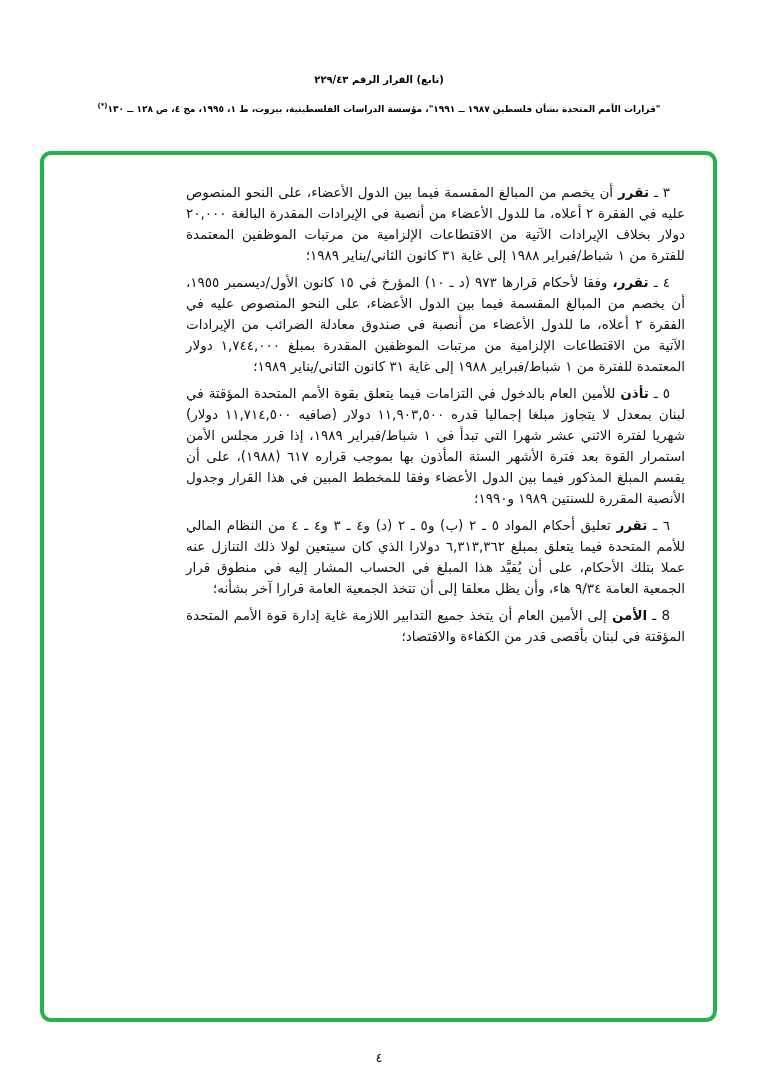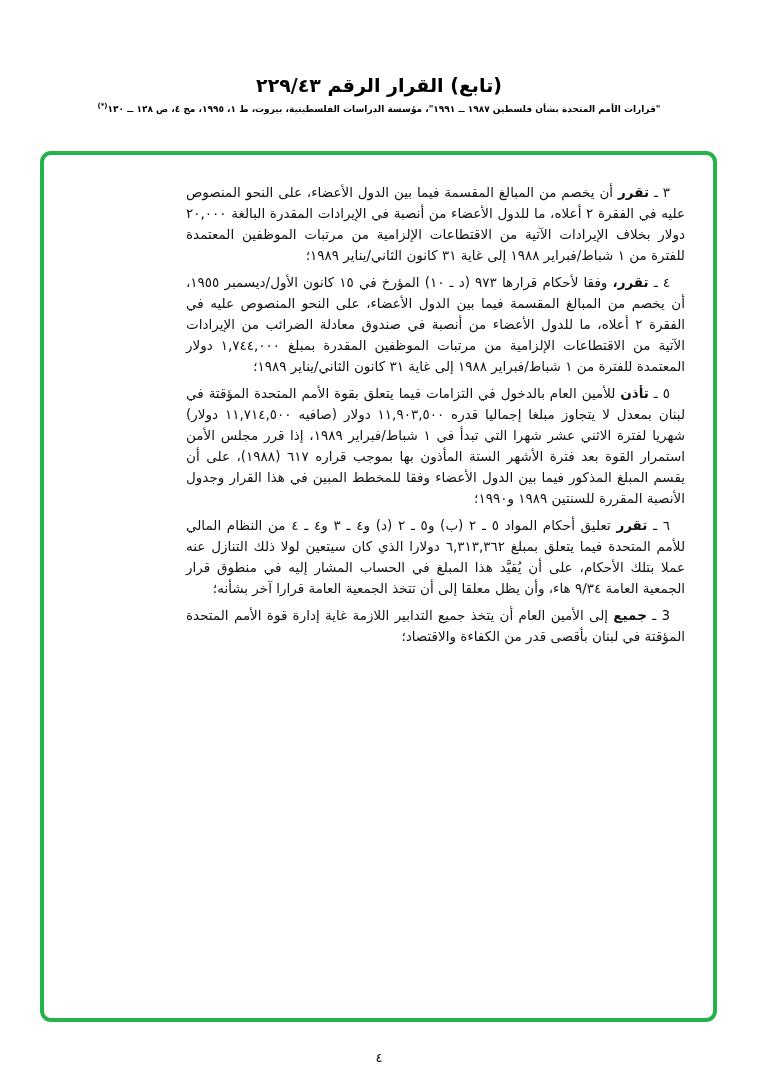--- a/index.html
+++ b/index.html
@@ -8,21 +8,21 @@
     width:758px; height:1078px;
     margin:0 auto;
     background:#ffffff;
     font-family:"DejaVu Sans", sans-serif;
     color:#131313;
     overflow:hidden;
   }
   .title {
     position:absolute; top:74px; left:0; right:0;
     text-align:center; direction:rtl;
-    font-size:19px; font-weight:bold; color:#000;
+    font-size:10px; font-weight:bold; color:#000;
   }
   .source {
     position:absolute; top:102px; left:0; right:0;
     text-align:center; direction:rtl;
     font-size:9px; font-weight:bold; color:#000;
     letter-spacing:0.2px;
   }
   .source sup { font-size:7px; vertical-align:super; }
   .box {
     position:absolute; left:40px; top:151px;
@@ -61,20 +61,20 @@
     <div class="content">
 
       <p class="para"><span class="pnum">٣ ـ</span> <span class="pkey">تقرر</span> <span>أن يخصم من المبالغ المقسمة فيما بين الدول الأعضاء، على النحو المنصوص عليه في الفقرة ٢ أعلاه، ما للدول الأعضاء من أنصبة في الإيرادات المقدرة البالغة ٢٠,٠٠٠ دولار بخلاف الإيرادات الآتية من الاقتطاعات الإلزامية من مرتبات الموظفين المعتمدة للفترة من ١ شباط/فبراير ١٩٨٨ إلى غاية ٣١ كانون الثاني/يناير ١٩٨٩؛</span></p>
 
       <p class="para"><span class="pnum">٤ ـ</span> <span class="pkey">تقرر،</span> <span>وفقا لأحكام قرارها ٩٧٣ (د ـ ١٠) المؤرخ في ١٥ كانون الأول/ديسمبر ١٩٥٥، أن يخصم من المبالغ المقسمة فيما بين الدول الأعضاء، على النحو المنصوص عليه في الفقرة ٢ أعلاه، ما للدول الأعضاء من أنصبة في صندوق معادلة الضرائب من الإيرادات الآتية من الاقتطاعات الإلزامية من مرتبات الموظفين المقدرة بمبلغ ١,٧٤٤,٠٠٠ دولار المعتمدة للفترة من ١ شباط/فبراير ١٩٨٨ إلى غاية ٣١ كانون الثاني/يناير ١٩٨٩؛</span></p>
 
       <p class="para"><span class="pnum">٥ ـ</span> <span class="pkey">تأذن</span> <span>للأمين العام بالدخول في التزامات فيما يتعلق بقوة الأمم المتحدة المؤقتة في لبنان بمعدل لا يتجاوز مبلغا إجماليا قدره ١١,٩٠٣,٥٠٠ دولار (صافيه ١١,٧١٤,٥٠٠ دولار) شهريا لفترة الاثني عشر شهرا التي تبدأ في ١ شباط/فبراير ١٩٨٩، إذا قرر مجلس الأمن استمرار القوة بعد فترة الأشهر الستة المأذون بها بموجب قراره ٦١٧ (١٩٨٨)، على أن يقسم المبلغ المذكور فيما بين الدول الأعضاء وفقا للمخطط المبين في هذا القرار وجدول الأنصبة المقررة للسنتين ١٩٨٩ و١٩٩٠؛</span></p>
 
       <p class="para"><span class="pnum">٦ ـ</span> <span class="pkey">تقرر</span> <span>تعليق أحكام المواد ٥ ـ ٢ (ب) و٥ ـ ٢ (د) و٤ ـ ٣ و٤ ـ ٤ من النظام المالي للأمم المتحدة فيما يتعلق بمبلغ ٦,٣١٣,٣٦٢ دولارا الذي كان سيتعين لولا ذلك التنازل عنه عملا بتلك الأحكام، على أن يُقيَّد هذا المبلغ في الحساب المشار إليه في منطوق قرار الجمعية العامة ٩/٣٤ هاء، وأن يظل معلقا إلى أن تتخذ الجمعية العامة قرارا آخر بشأنه؛</span></p>
 
-      <p class="para"><span class="pnum">3 ـ</span> <span class="pkey">جميع</span> <span>إلى الأمين العام أن يتخذ جميع التدابير اللازمة غاية إدارة قوة الأمم المتحدة المؤقتة في لبنان بأقصى قدر من الكفاءة والاقتصاد؛</span></p>
+      <p class="para"><span class="pnum">8 ـ</span> <span class="pkey">الأمن</span> <span>إلى الأمين العام أن يتخذ جميع التدابير اللازمة غاية إدارة قوة الأمم المتحدة المؤقتة في لبنان بأقصى قدر من الكفاءة والاقتصاد؛</span></p>
 
     </div>
   </div>
 
   <div class="pagenum">٤</div>
 
 </div>
 
 </body></html>

